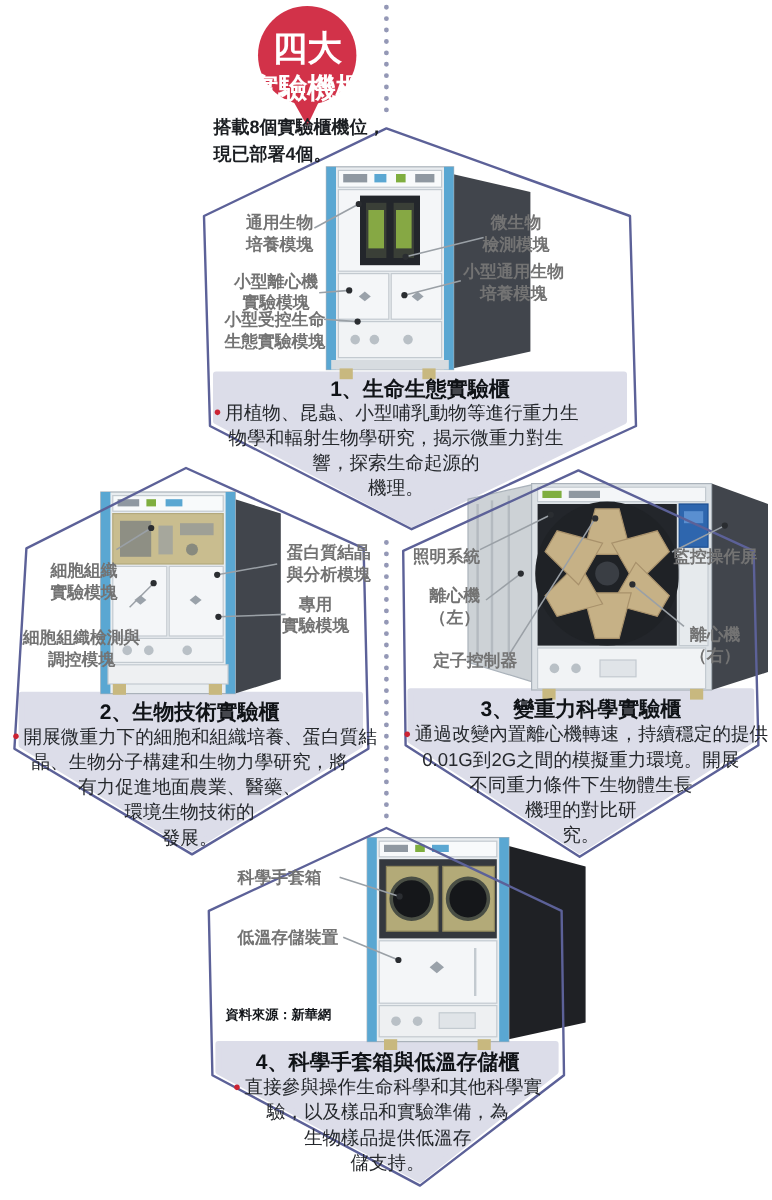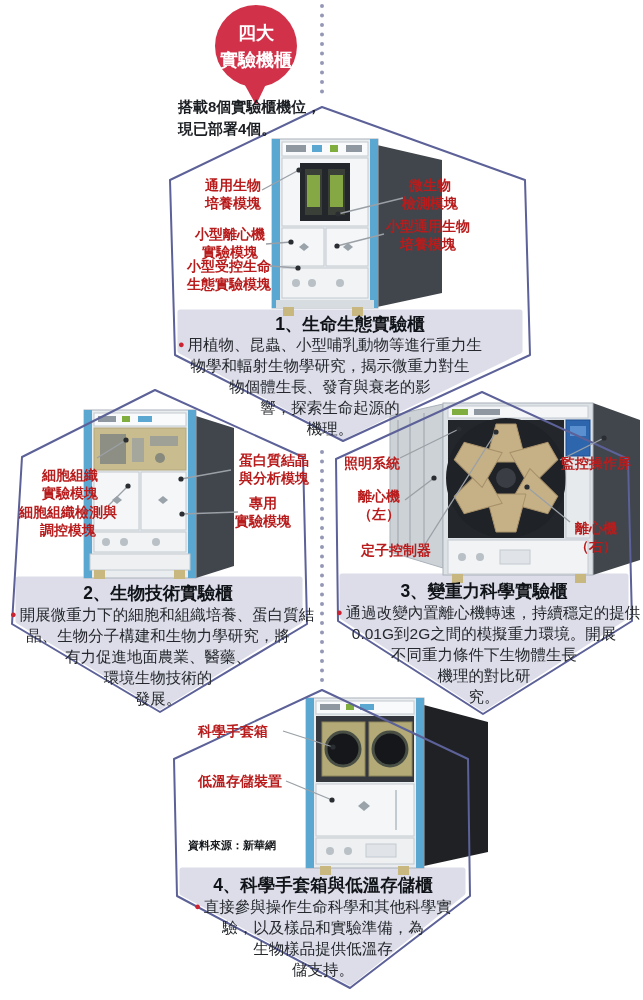--- a/index.html
+++ b/index.html
@@ -3,21 +3,21 @@
 <meta charset="utf-8">
 <style>
   html,body{margin:0;padding:0;background:#ffffff;}
   #stage{
     position:relative;width:643px;height:1000px;overflow:hidden;background:#fff;
     font-family:"Liberation Sans","DejaVu Sans",sans-serif;
   }
   #bg{position:absolute;left:0;top:0;}
   .label{
     position:absolute;font-weight:bold;font-size:14px;line-height:1.25;
-    text-align:center;white-space:pre-line;color:#b91c1c;
+    text-align:center;white-space:pre-line;color:#737373;
   }
   .title{
     position:absolute;font-weight:bold;font-size:17.5px;color:#101317;
     text-align:center;white-space:nowrap;
   }
   .desc{position:absolute;font-size:15.5px;line-height:21px;color:#25282c;text-align:center;}
   .desc .dline{white-space:nowrap;}
   .bullet{color:#cc2333;font-size:11px;vertical-align:2px;margin-right:3px;}
   .badge-line{position:absolute;color:#ffffff;font-weight:bold;text-align:center;white-space:nowrap;}
   .intro{position:absolute;font-size:15px;font-weight:700;color:#1b1e22;line-height:22px;white-space:pre-line;}
@@ -207,49 +207,48 @@
       <circle cx="256" cy="46" r="41" fill="#d23249"></circle>
       <polygon points="242,80 268,80 256,105" fill="#d23249"></polygon>
     </g>
 
     <g stroke="#9498b6" stroke-width="4" stroke-linecap="round">
       <line x1="322" y1="6" x2="322" y2="100" stroke-dasharray="0.1 9.4"></line>
       <line x1="322" y1="452" x2="322" y2="680" stroke-dasharray="0.1 9.4"></line>
     </g>
   </svg>
 
-  <div class="badge-line" style="left:196px;top:21px;width:120px;font-size:18px;">四大</div>
-  <div class="badge-line" style="left:196px;top:48px;width:120px;font-size:18px;">實驗機櫃</div>
+  <div class="badge-line" style="left:196px;top:21px;width:120px;font-size:29px;">四大</div>
+  <div class="badge-line" style="left:196px;top:58px;width:120px;font-size:24px;">實驗機櫃</div>
 
   <div class="intro" style="left:178px;top:84px;width:180px;margin-top:12px;">搭載8個實驗櫃機位，
 現已部署4個。</div>
 
   <div class="label" style="left:178px;top:177px;width:110px;">通用生物
 培養模塊</div>
   <div class="label" style="left:172px;top:226px;width:116px;">小型離心機
 實驗模塊</div>
   <div class="label" style="left:164px;top:258px;width:130px;">小型受控生命
 生態實驗模塊</div>
   <div class="label" style="left:385px;top:177px;width:90px;">微生物
 檢測模塊</div>
   <div class="label" style="left:378px;top:218px;width:100px;">小型通用生物
 培養模塊</div>
 
   <div class="title" style="left:180px;top:312px;width:340px;">1、生命生態實驗櫃</div>
   <div class="desc" style="left:150px;top:334px;width:360px;">
     <div class="dline"><span class="bullet">●</span><span>用植物、昆蟲、小型哺乳動物等進行重力生</span></div>
     <div class="dline">物學和輻射生物學研究，揭示微重力對生</div>
-    <div class="dline">物個體生長、發育與衰老的影</div>
     <div class="dline">響，探索生命起源的</div>
     <div class="dline">機理。</div>
   </div>
 
   <div class="label" style="left:25px;top:452px;width:90px;margin-top:15px;">細胞組織
 實驗模塊</div>
-  <div class="label" style="left:14px;top:504px;width:108px;font-family:Liberation Serif, serif;">細胞組織檢測與
+  <div class="label" style="left:14px;top:524px;width:108px;font-family:Liberation Serif, serif;">細胞組織檢測與
 調控模塊</div>
   <div class="label" style="left:228px;top:452px;width:92px;">蛋白質結晶
 與分析模塊</div>
   <div class="label" style="left:218px;top:495px;width:90px;">專用
 實驗模塊</div>
 
   <div class="title" style="left:16px;top:581px;width:284px;">2、生物技術實驗櫃</div>
   <div class="desc" style="left:10px;top:604px;width:296px;">
     <div class="dline"><span class="bullet">●</span><span>開展微重力下的細胞和組織培養、蛋白質結</span></div>
     <div class="dline">晶、生物分子構建和生物力學研究，將</div>

